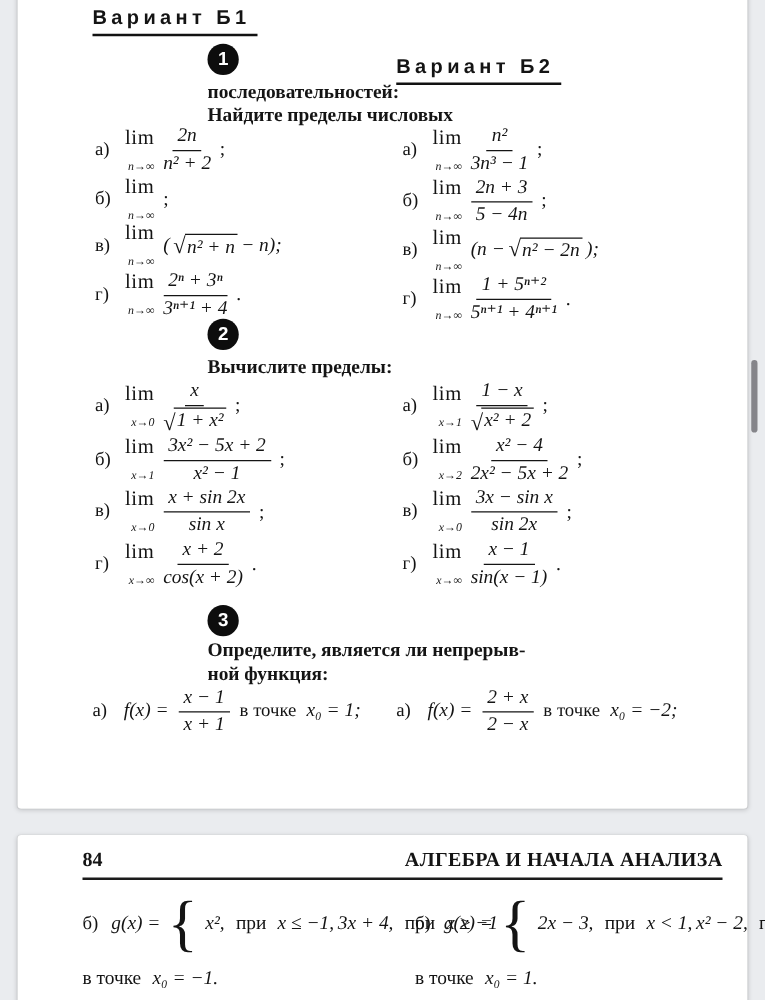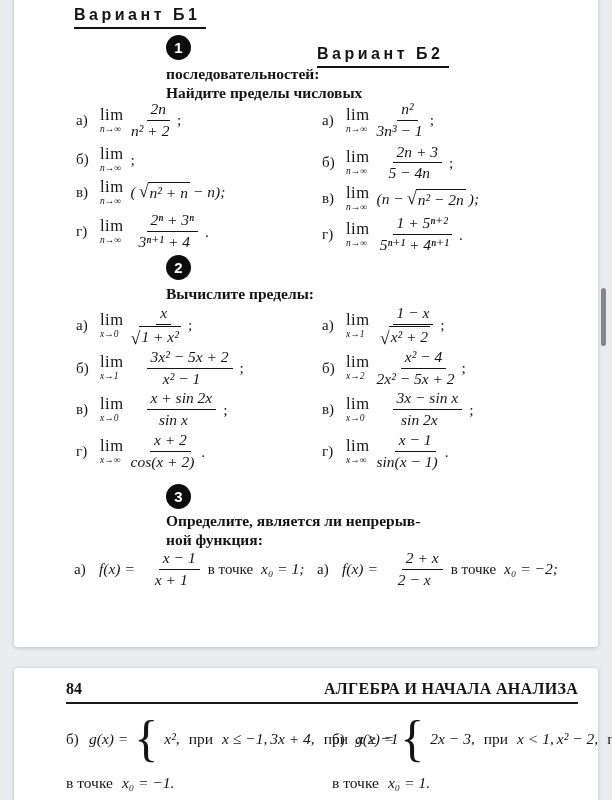--- a/index.html
+++ b/index.html
@@ -31,25 +31,25 @@
     font-family:"Liberation Sans","DejaVu Sans",sans-serif;font-weight:bold;
     font-size:15px;line-height:25px;text-align:center;
   }
   .ttl{font-weight:bold;font-size:15.5px;line-height:19px;white-space:nowrap;}
 
   
   .plist{display:flex;flex-direction:column;justify-content:space-between;}
   .prob{display:flex;align-items:center;gap:7px;white-space:nowrap;}
   .lab{font-size:15px;width:17px;flex:none;}
   .m{font-style:italic;}
-  .lim{display:inline-flex;flex-direction:column;align-items:flex-start;line-height:1;flex:none;}
+  .lim{display:inline-flex;flex-direction:column;align-items:flex-end;line-height:1;flex:none;gap:10px;}
   .limw{font-size:16.5px;letter-spacing:.5px;}
   .lims{font-size:9.5px;margin-top:1.5px;}
   .frac{display:inline-flex;flex-direction:column;align-items:center;font-size:15.5px;line-height:1.22;text-align:center;}
-  .num{border-bottom:1.4px solid #141414;padding:0 4px 1px;display:inline-flex;align-items:flex-end;justify-content:center;margin-left:16px;}
+  .num{border-bottom:1.4px solid #141414;padding:0 4px 1px;display:inline-flex;align-items:flex-end;justify-content:center;}
   .den{padding-top:1px;display:inline-flex;align-items:flex-end;justify-content:center;}
   .end{font-size:15.5px;}
   .rad{font-style:normal;font-size:18px;line-height:1;margin-right:-1px;}
   .radicand{border-top:1.3px solid #141414;padding:1px 2px 0;}
   .sqrtwrap{display:inline-flex;align-items:flex-start;}
   .inlinef{display:inline-flex;align-items:center;gap:3px;font-size:15.5px;}
 
   
   .prob3{display:flex;align-items:center;gap:8px;white-space:nowrap;font-size:15.5px;}
   .mid{font-size:15px;}

